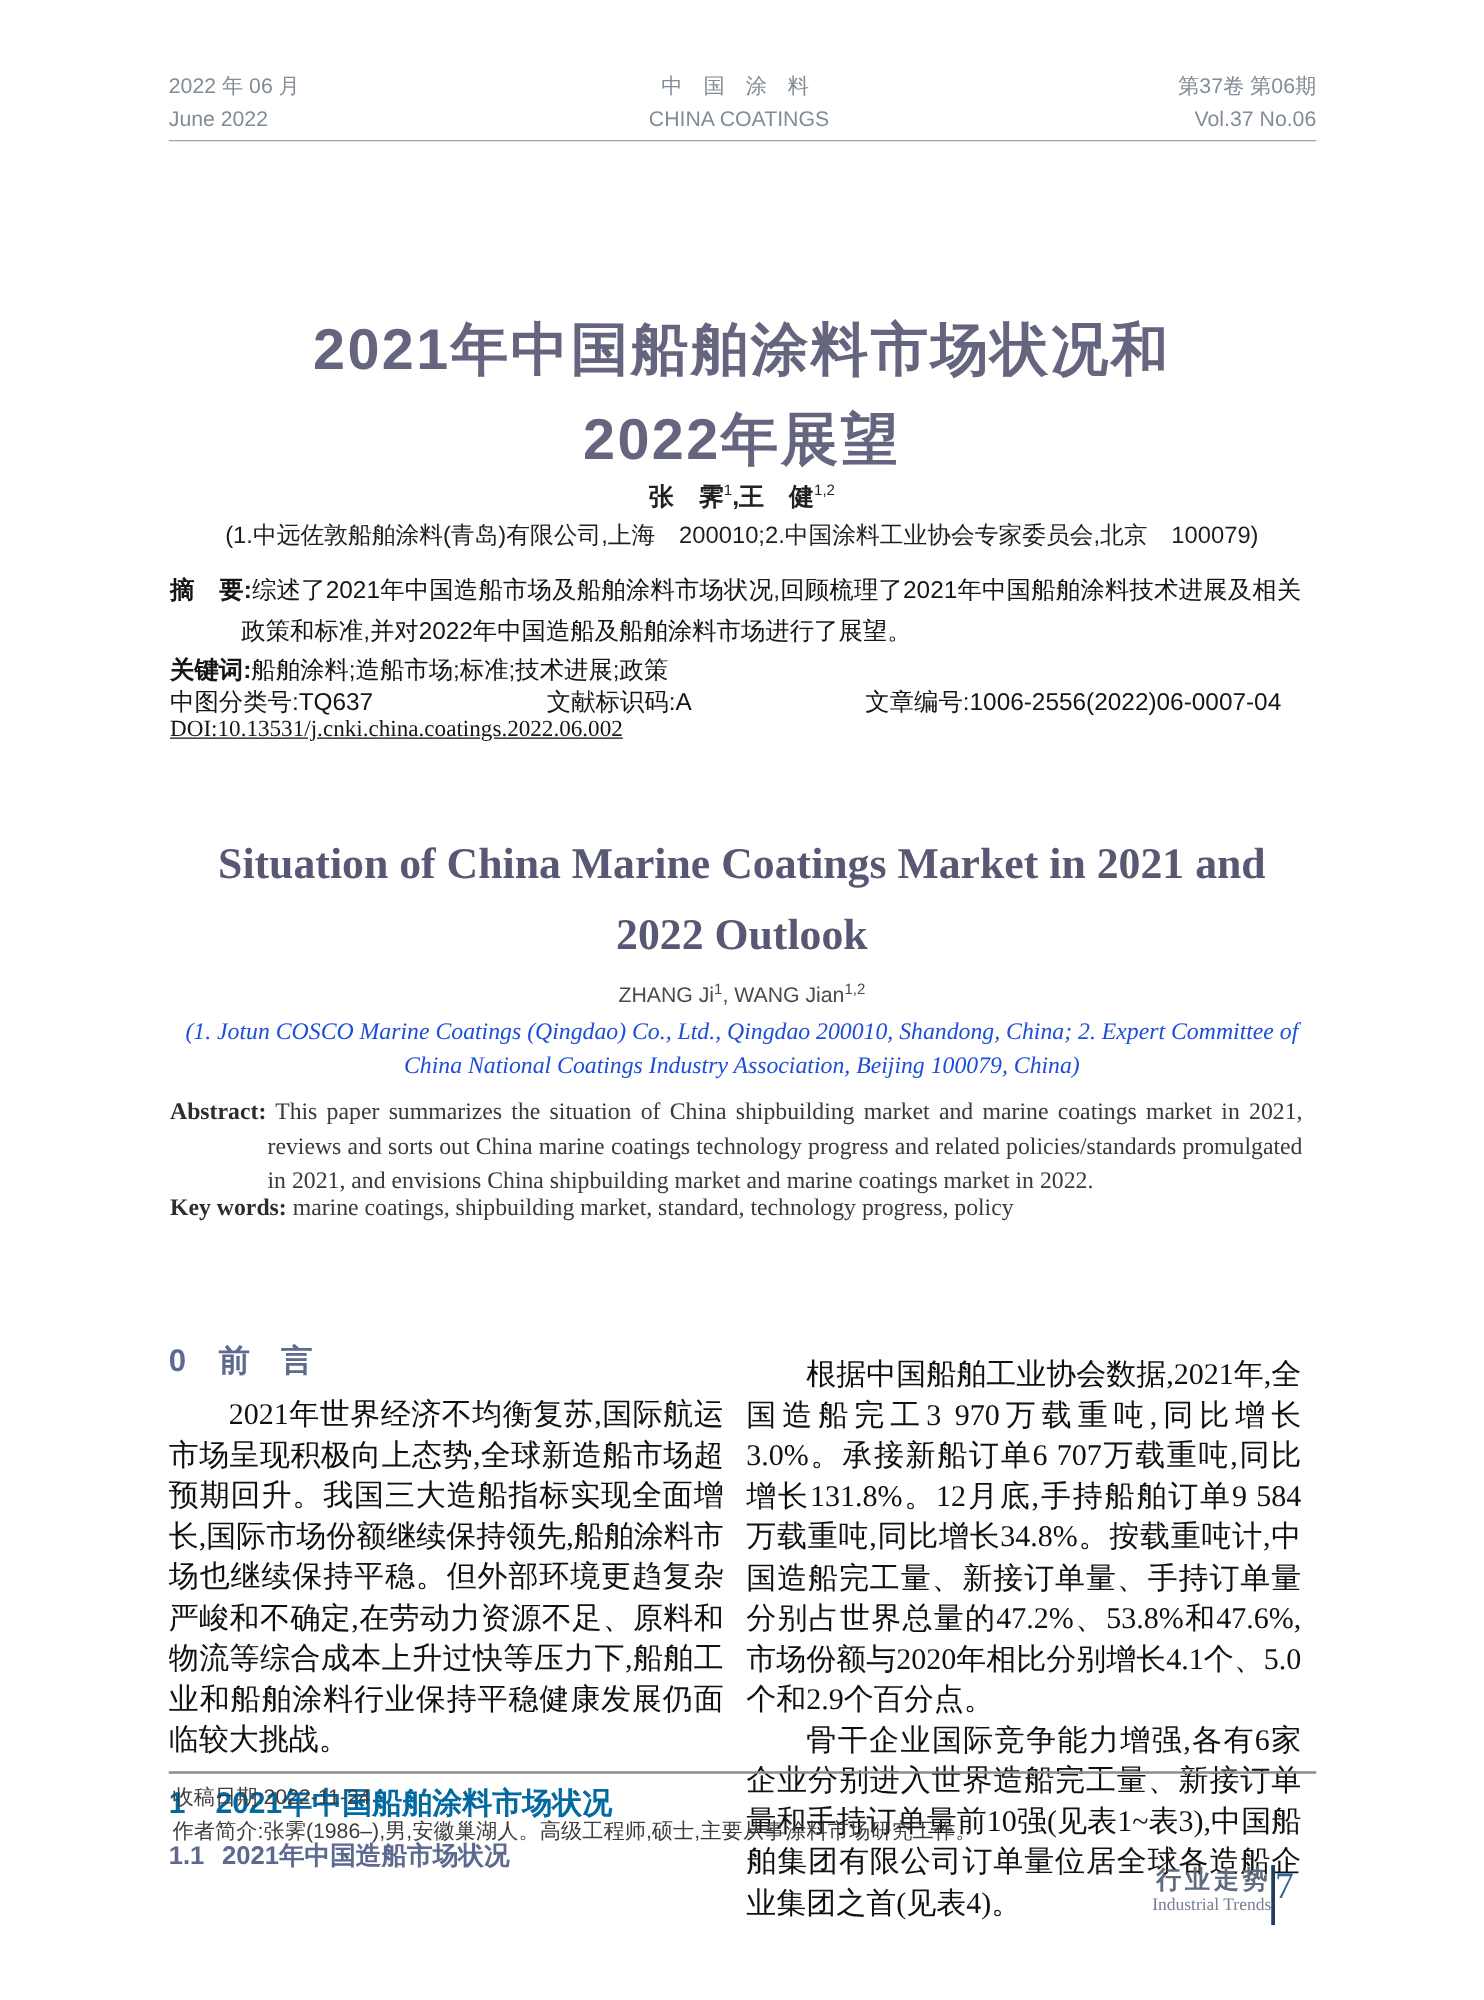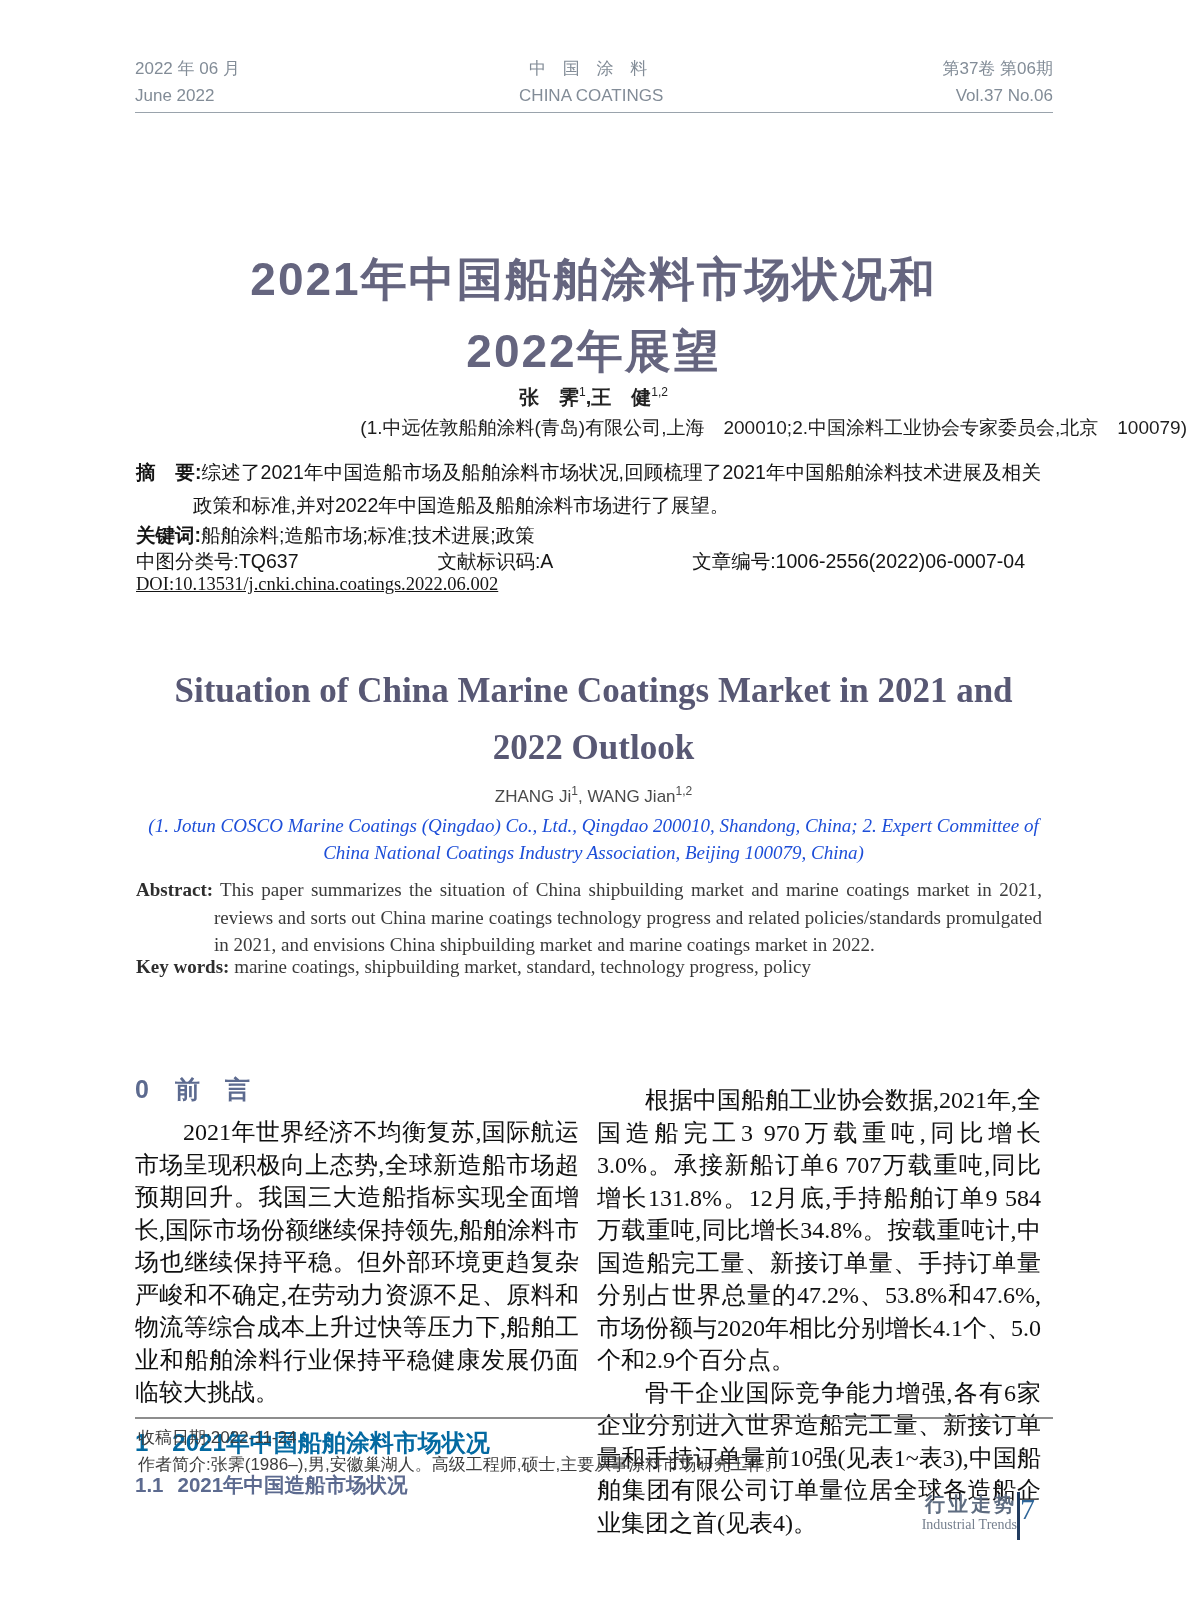--- a/index.html
+++ b/index.html
@@ -37,21 +37,21 @@
     color:#65657f; letter-spacing:2px;
   }
   .authors-cn {
     position:absolute; top:384px; left:0; right:0;
     text-align:center; font-family:"Liberation Sans", sans-serif;
     font-weight:bold; font-size:20px; color:#222;
   }
   .authors-cn sup, .authors-en sup { font-size:12px; font-weight:normal; }
   .affil-cn {
     position:absolute; top:415px; left:0; right:0;
-    text-align:right; font-family:"Liberation Sans", sans-serif;
+    text-align:center; font-family:"Liberation Sans", sans-serif;
     font-size:19px; color:#1e1e1e;
   }
 
   
   .abstract-cn {
     position:absolute; top:456px; left:136px; width:905px;
     font-family:"Liberation Sans", sans-serif;
     font-size:19.5px; line-height:33px; text-align:justify;
     padding-left:57px; text-indent:-57px; color:#151515;
   }

